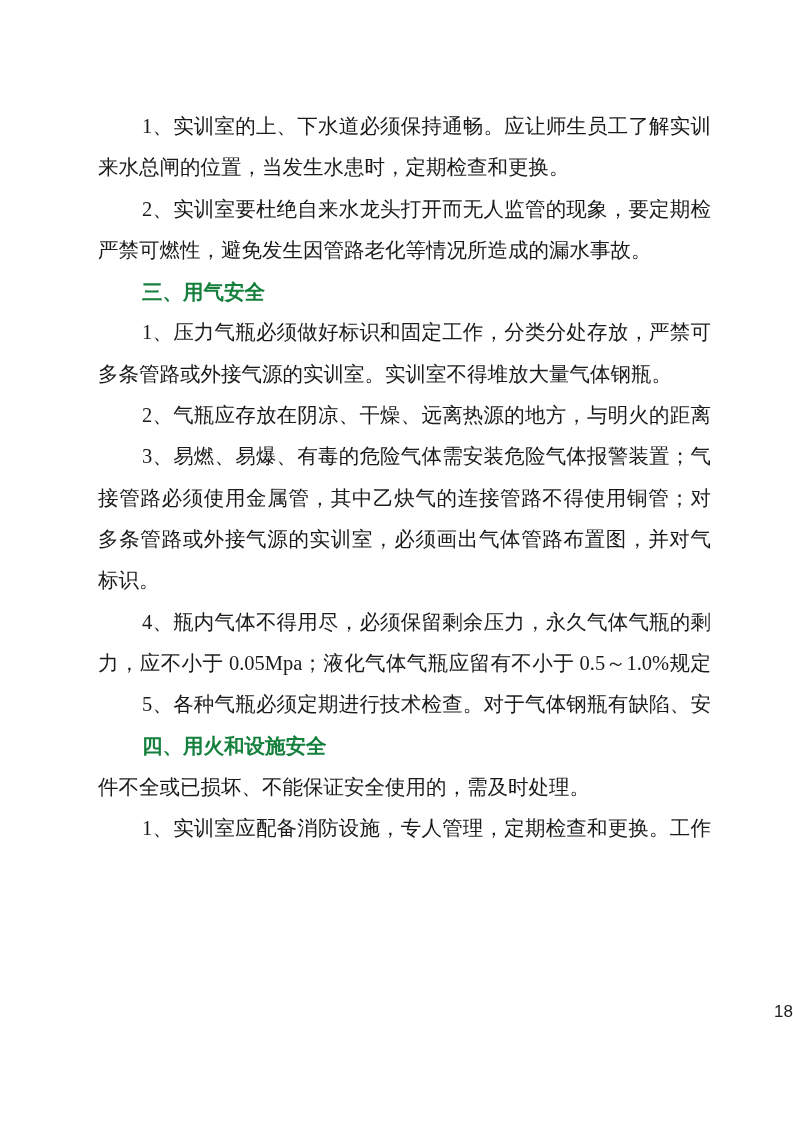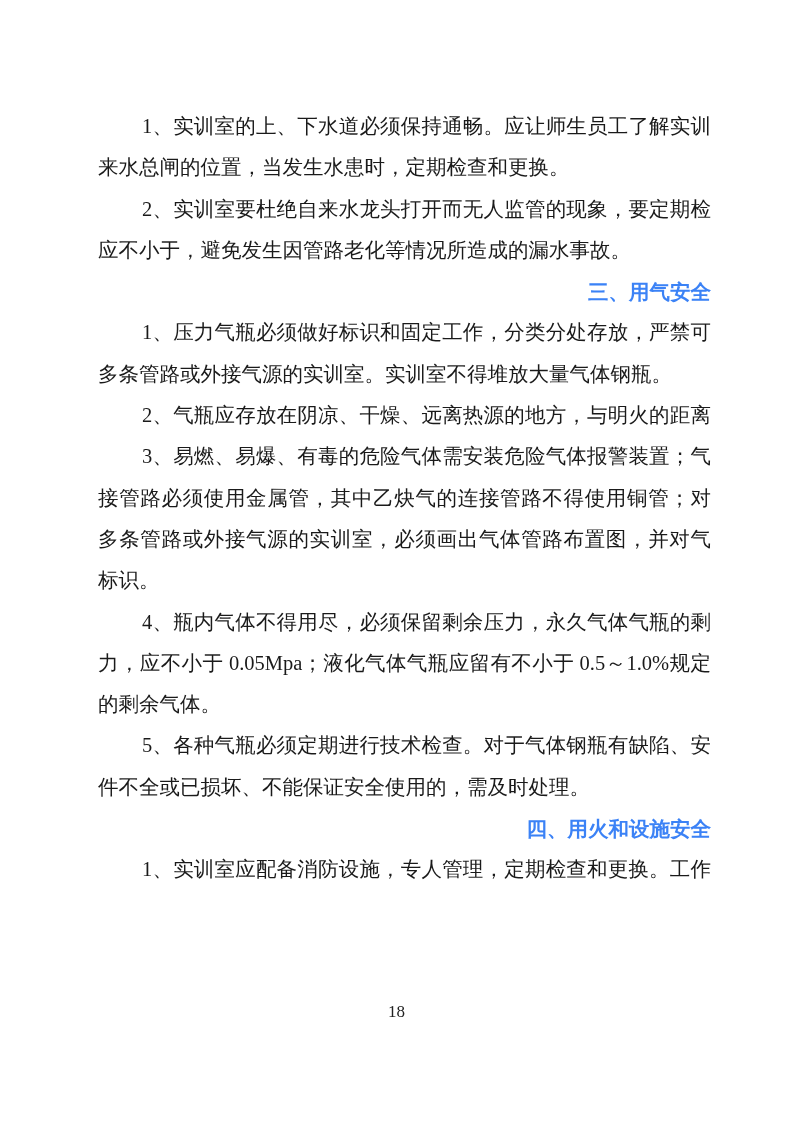--- a/index.html
+++ b/index.html
@@ -34,53 +34,51 @@
     text-align-last: justify;
     text-justify: inter-character;
   }
   .line.indent {
     text-indent: 44px;
   }
   .line.heading {
     font-family: "Liberation Sans", "DejaVu Sans", sans-serif;
     font-weight: bold;
     font-size: 20.5px;
-    color: #3b82f6;
-    text-align: right;
+    color: #15803d;
   }
   .page-number {
     position: absolute;
     left: 0;
     top: 1002px;
     width: 100%;
-    text-align: center;
+    text-align: right;
     font-size: 17px;
     color: #222222;
-    font-family: Liberation Serif, serif;
+    font-family: Liberation Sans, sans-serif;
   }
 </style>
 </head>
 <body>
 
 <div class="page">
   <div class="content">
     <div class="line indent justify">1、实训室的上、下水道必须保持通畅。应让师生员工了解实训楼自</div>
     <div class="line">来水总闸的位置，当发生水患时，定期检查和更换。</div>
     <div class="line indent justify">2、实训室要杜绝自来水龙头打开而无人监管的现象，要定期检查上</div>
-    <div class="line">应不小于，避免发生因管路老化等情况所造成的漏水事故。</div>
+    <div class="line">严禁可燃性，避免发生因管路老化等情况所造成的漏水事故。</div>
     <div class="line indent heading">三、用气安全</div>
     <div class="line indent justify">1、压力气瓶必须做好标识和固定工作，分类分处存放，严禁可燃性</div>
     <div class="line">多条管路或外接气源的实训室。实训室不得堆放大量气体钢瓶。</div>
     <div class="line indent justify">2、气瓶应存放在阴凉、干燥、远离热源的地方，与明火的距离应大</div>
     <div class="line indent justify">3、易燃、易爆、有毒的危险气体需安装危险气体报警装置；气体连</div>
     <div class="line justify">接管路必须使用金属管，其中乙炔气的连接管路不得使用铜管；对于存在</div>
     <div class="line justify">多条管路或外接气源的实训室，必须画出气体管路布置图，并对气路进行</div>
     <div class="line">标识。</div>
     <div class="line indent justify">4、瓶内气体不得用尽，必须保留剩余压力，永久气体气瓶的剩余压</div>
     <div class="line justify">力，应不小于 0.05Mpa；液化气体气瓶应留有不小于 0.5～1.0%规定充装量</div>
-    <div class="line">的剩余气体。</div>
     <div class="line indent justify">5、各种气瓶必须定期进行技术检查。对于气体钢瓶有缺陷、安全附</div>
+    <div class="line indent heading">四、用火和设施安全</div>
     <div class="line">件不全或已损坏、不能保证安全使用的，需及时处理。</div>
-    <div class="line indent heading">四、用火和设施安全</div>
     <div class="line indent justify">1、实训室应配备消防设施，专人管理，定期检查和更换。工作人员</div>
   </div>
   <div class="page-number">18</div>
 </div>
 
 </body></html>

